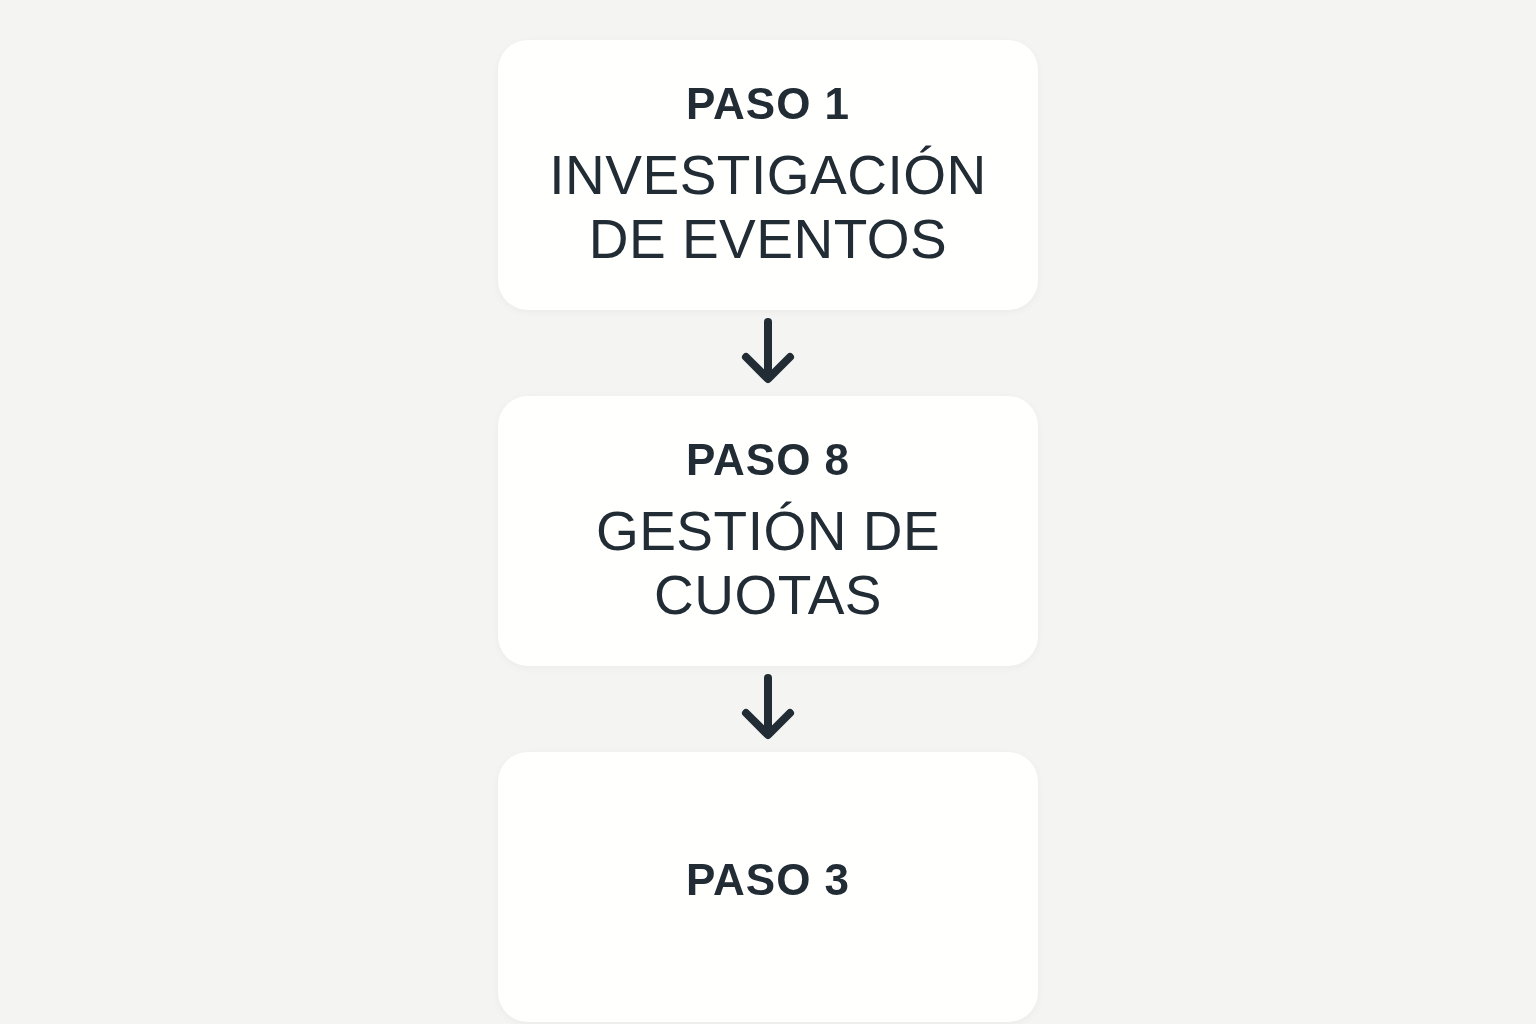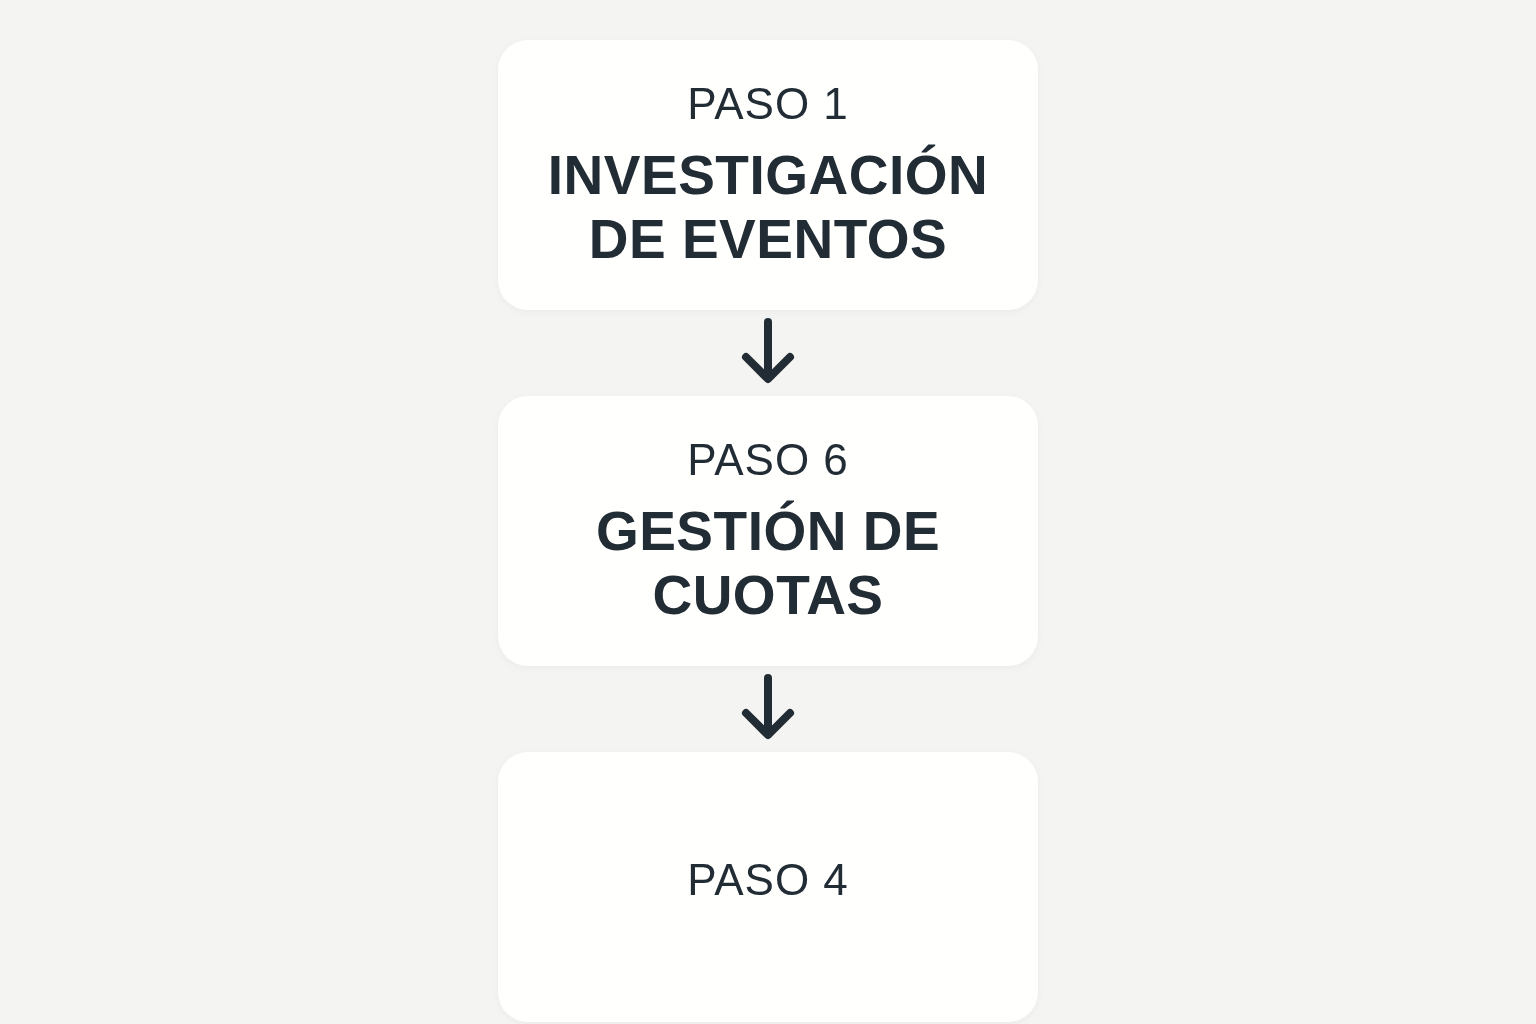--- a/index.html
+++ b/index.html
@@ -30,28 +30,28 @@
     border-radius:30px;
     display:flex;
     flex-direction:column;
     justify-content:center;
     align-items:center;
     text-align:center;
     box-shadow:0 2px 8px rgba(30,40,50,0.04);
   }
   .step-label{
     font-size:44px;
-    font-weight:400;
+    font-weight:700;
     color:var(--ink);
     letter-spacing:1px;
     margin-bottom:14px;
   }
   .step-title{
     font-size:55px;
-    font-weight:700;
+    font-weight:400;
     color:var(--ink);
     line-height:1.17;
     max-width:470px;
     letter-spacing:0.5px;
   }
   .arrow-wrap{
     height:86px;
     display:flex;
     align-items:center;
     justify-content:center;
@@ -69,28 +69,28 @@
   </div>
 
   <div class="arrow-wrap">
     <svg width="76" height="72" viewBox="0 0 76 72" fill="none">
       <path d="M38 5 V60" stroke="#222c35" stroke-width="8" stroke-linecap="round"></path>
       <path d="M16 40 L38 62 L60 40" stroke="#222c35" stroke-width="8" stroke-linecap="round" stroke-linejoin="round" fill="none"></path>
     </svg>
   </div>
 
   <div class="card">
-    <div class="step-label">PASO 6</div>
+    <div class="step-label">PASO 8</div>
     <div class="step-title">GESTIÓN DE CUOTAS</div>
   </div>
 
   <div class="arrow-wrap">
     <svg width="76" height="72" viewBox="0 0 76 72" fill="none">
       <path d="M38 5 V60" stroke="#222c35" stroke-width="8" stroke-linecap="round"></path>
       <path d="M16 40 L38 62 L60 40" stroke="#222c35" stroke-width="8" stroke-linecap="round" stroke-linejoin="round" fill="none"></path>
     </svg>
   </div>
 
   <div class="card">
-    <div class="step-label">PASO 4</div>
+    <div class="step-label">PASO 3</div>
   </div>
 
 </div>
 
 </body></html>

